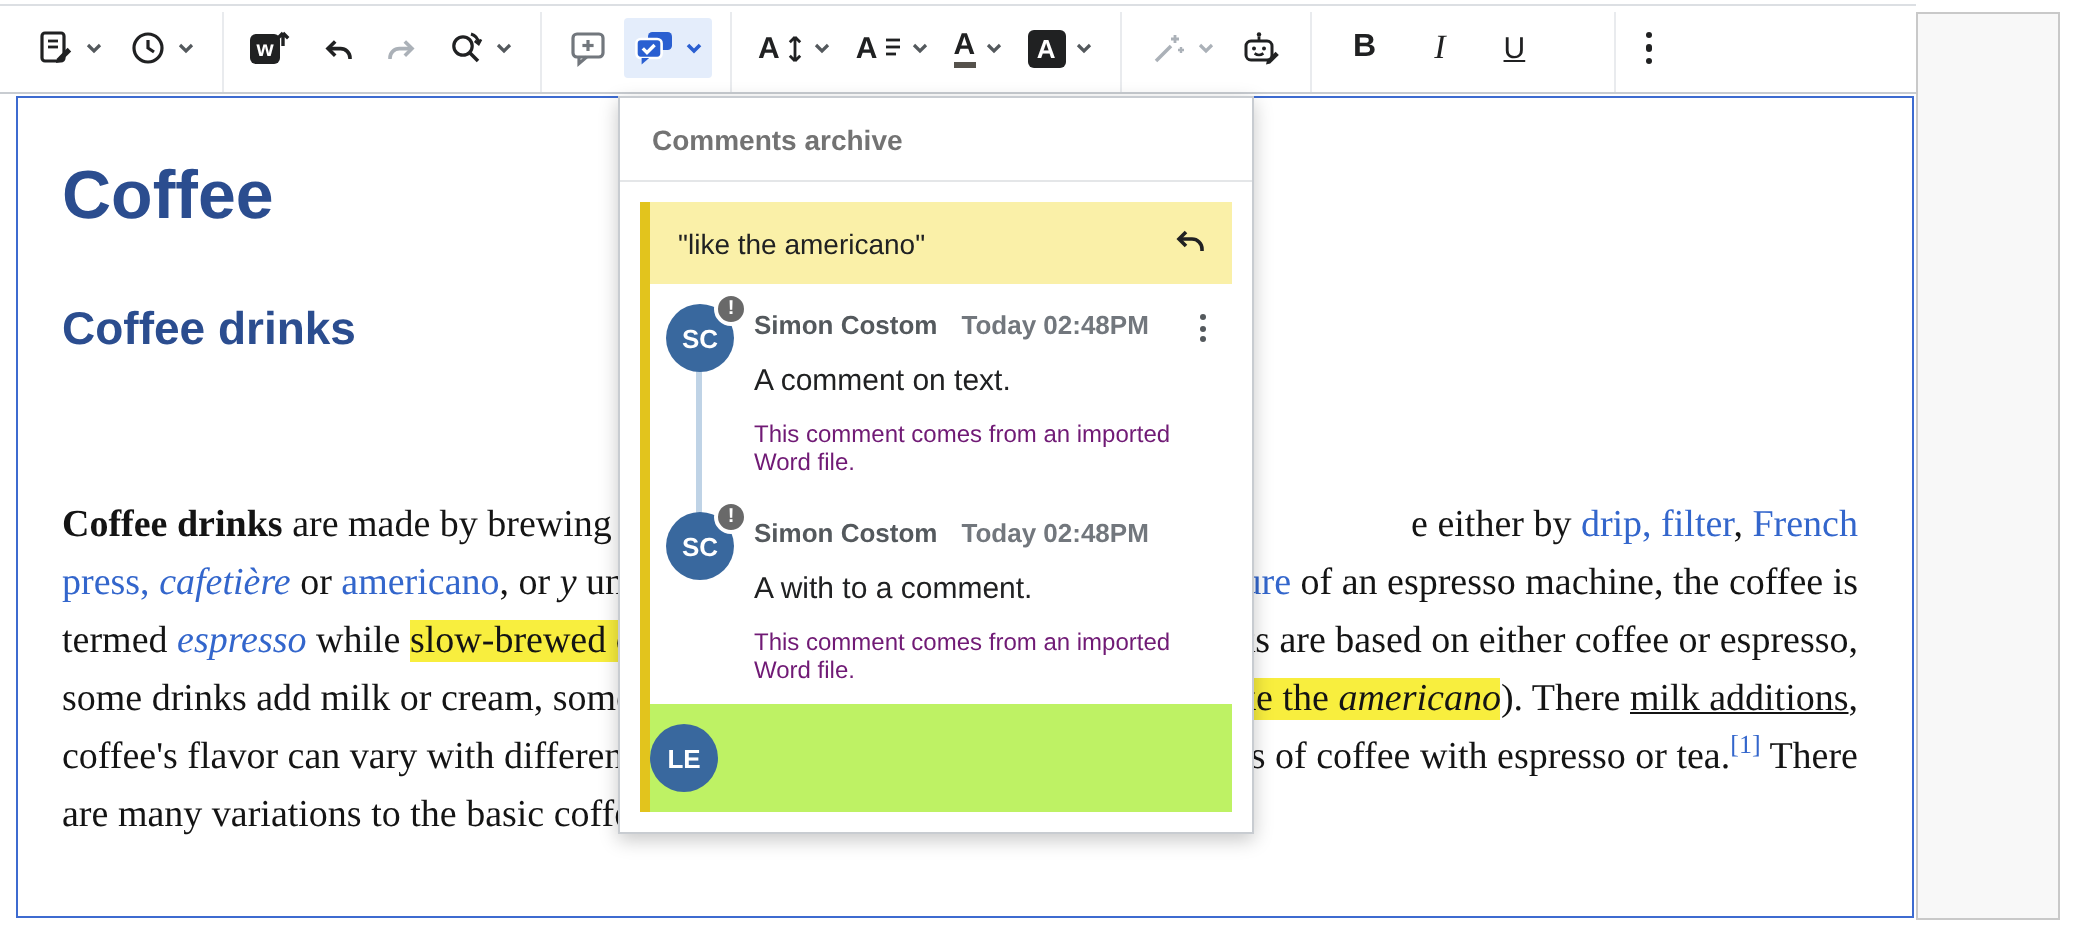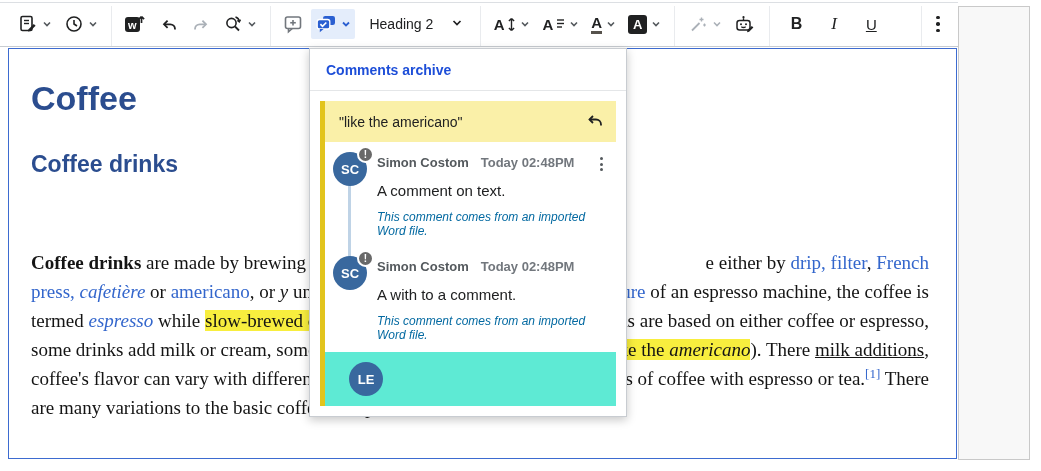--- a/index.html
+++ b/index.html
@@ -50,44 +50,44 @@
   .pline b { font-weight:bold; }
   .lnk { color:#3366cc; }
   .ital { font-style:italic; }
   .hl { background:#f8ee3e; }
   .und { text-decoration:underline; }
   .suplink { color:#3366cc; font-size:13px; vertical-align:super; line-height:0; }
 
   
   .popup { position:absolute; left:309px; top:48px; width:318px; background:#fff;
     border:1px solid #c8ccd1; box-shadow:0 3px 9px rgba(0,0,0,0.22); z-index:10; }
-  .popup-header { padding:13px 16px 12px; font-size:14px; font-weight:bold; color:#1d4ed8;
+  .popup-header { padding:13px 16px 12px; font-size:14px; font-weight:bold; color:#737373;
     border-bottom:1px solid #e4e6e8; }
   .popup-body { padding:10px; }
   .thread { border-left:5px solid #e2c41d; position:relative; }
   .quote { background:#faf0a8; padding:11px 12px 11px 14px; display:flex;
     justify-content:space-between; align-items:center; font-size:14px; color:#202122; }
   .threadline { position:absolute; left:23px; top:82px; width:3px; height:86px;
     background:#bfd3e6; z-index:0; }
   .comment { position:relative; display:flex; gap:10px; padding:10px 10px 8px 8px; min-height:94px; }
   .avatar { position:relative; z-index:1; width:34px; height:34px; border-radius:50%;
     background:#39689e; color:#fff; font-weight:bold; font-size:13px; display:flex;
     align-items:center; justify-content:center; flex:none; }
   .badge { position:absolute; top:-6px; right:-7px; width:17px; height:17px; border-radius:50%;
     background:#696969; border:2px solid #fff; color:#fff; font-weight:bold; font-size:10px;
     display:flex; align-items:center; justify-content:center; }
   .c-main { padding-top:3px; }
   .c-head { display:flex; gap:12px; align-items:baseline; font-size:13px; font-weight:bold; color:#54595d; }
   .c-time { color:#72777d; }
   .c-body { margin-top:12px; font-size:15px; color:#202122; }
-  .c-note { margin-top:11px; font-size:12px; font-style:italic; color:#0369a1; }
+  .c-note { margin-top:11px; font-size:12px; color:#701a75; }
   .c-kebab { position:absolute; right:10px; top:12px; display:flex; flex-direction:column; gap:2.5px; padding:3px; }
   .c-kebab .kdot { width:3px; height:3px; background:#54595d; }
-  .footer { margin-top:2px; background:#5eead4; display:flex; align-items:center; gap:13px;
-    padding:10px 24px; }
+  .footer { margin-top:2px; background:#bef264; display:flex; align-items:center; gap:13px;
+    padding:10px 0; }
   .footer .avatar { background:#39689e; }
   .reply-ph { font-size:15px; color:#72777d; }
 </style>
 </head>
 <body>
 
 <div class="canvas">
 
   <div class="toolbar">
     <div class="topline"></div>
@@ -191,28 +191,20 @@
             <path d="M5.4 10.2 l2.1 2.1 l3.8 -3.8" fill="none" stroke="#ffffff" stroke-width="1.7"></path>
           </svg>
       </span>
       <span class="chev">
         <svg width="10" height="10" viewBox="0 0 10 10">
             <path d="M2 3.5 L5 6.5 L8 3.5" fill="none" stroke="#2a5fd1" stroke-width="1.8"></path>
           </svg>
       </span>
     </div>
 
-    <div class="dd">
-      <span>Heading 2</span>
-      <span>
-        <svg width="12" height="12" viewBox="0 0 12 12">
-            <path d="M2.5 4 L6 7.5 L9.5 4" fill="none" stroke="#202122" stroke-width="1.7"></path>
-          </svg>
-      </span>
-    </div>
 
     <div class="tsep"></div>
 
     <div class="tbtn">
       <span class="letterA">A</span>
       <svg width="9" height="17" viewBox="0 0 9 17">
           <path d="M4.5 2.5 V14.5 M4.5 2.5 l-2.6 2.6 M4.5 2.5 l2.6 2.6 M4.5 14.5 l-2.6 -2.6 M4.5 14.5 l2.6 -2.6" fill="none" stroke="#202122" stroke-width="1.4"></path>
         </svg>
       <span class="chev">
         <svg width="10" height="10" viewBox="0 0 10 10">

